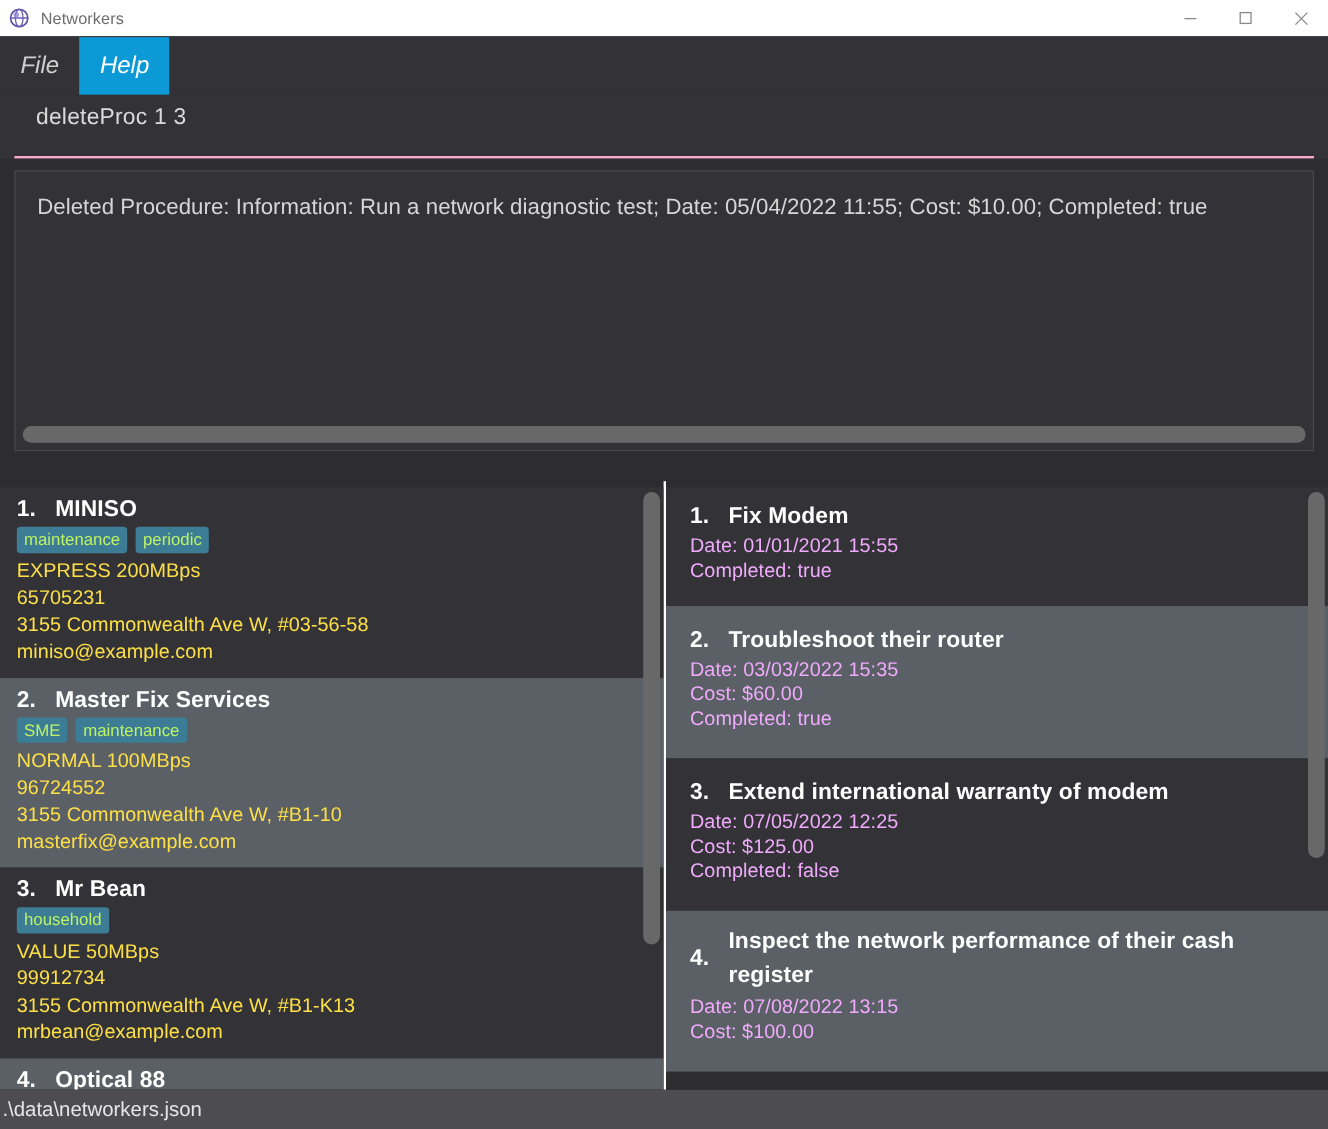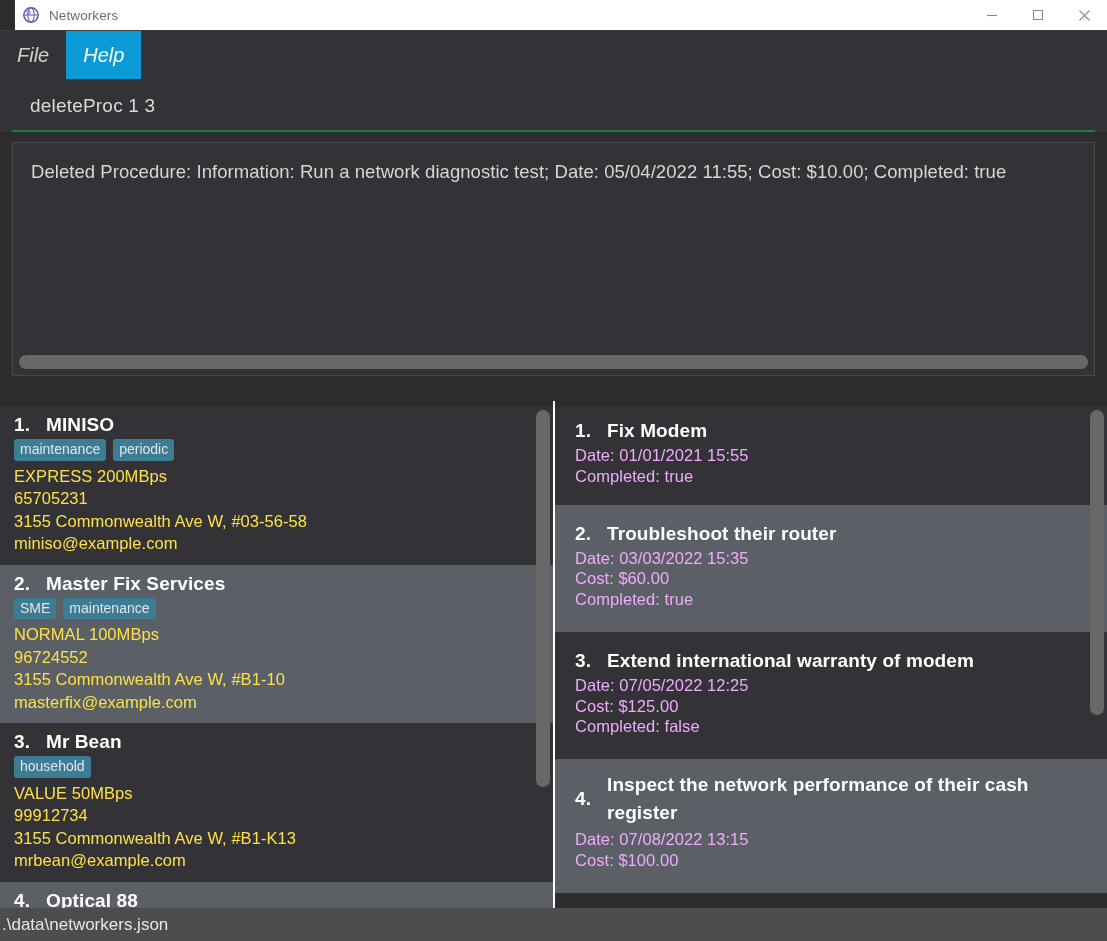--- a/index.html
+++ b/index.html
@@ -22,21 +22,20 @@
   }
 
   
   .titlebar {
     height: 30px;
     background: #ffffff;
     display: flex;
     align-items: center;
     flex: 0 0 30px;
     position: relative;
-    margin-left: 15px;
   }
   .titlebar-icon {
     width: 20px;
     height: 20px;
     margin-left: 6px;
     margin-right: 8px;
     display: flex;
     align-items: center;
     justify-content: center;
   }
@@ -89,25 +88,24 @@
   
   .cmd-wrap {
     flex: 0 0 53px;
     background: #333337;
     padding: 0 12px;
     display: flex;
     align-items: flex-end;
   }
   .cmd-field {
     flex: 1;
-    border-bottom: 2px solid #15803d;
+    border-bottom: 2px solid #f9a8d4;
     padding: 0 0 6px 18px;
     height: 45px;
     display: flex;
-    align-items: center;
   }
   .cmd-text {
     font-size: 19px;
     color: #dadada;
     letter-spacing: 0.2px;
   }
 
   
   .output-area {
     flex: 0 0 234px;
@@ -208,21 +206,21 @@
   .row-head.wrap .row-title { line-height: 1.45; }
 
   .tags {
     display: flex;
     gap: 7px;
     margin: 3px 0 4px 0;
     flex-wrap: wrap;
   }
   .tag {
     background: #3c7d95;
-    color: #e5e5e5;
+    color: #bef264;
     font-size: 14px;
     padding: 2px 6px 3px 6px;
     border-radius: 3px;
     line-height: 1.2;
   }
   .row-line {
     font-size: 16.5px;
     color: #fde047;
     line-height: 1.36;
     letter-spacing: 0.05px;

